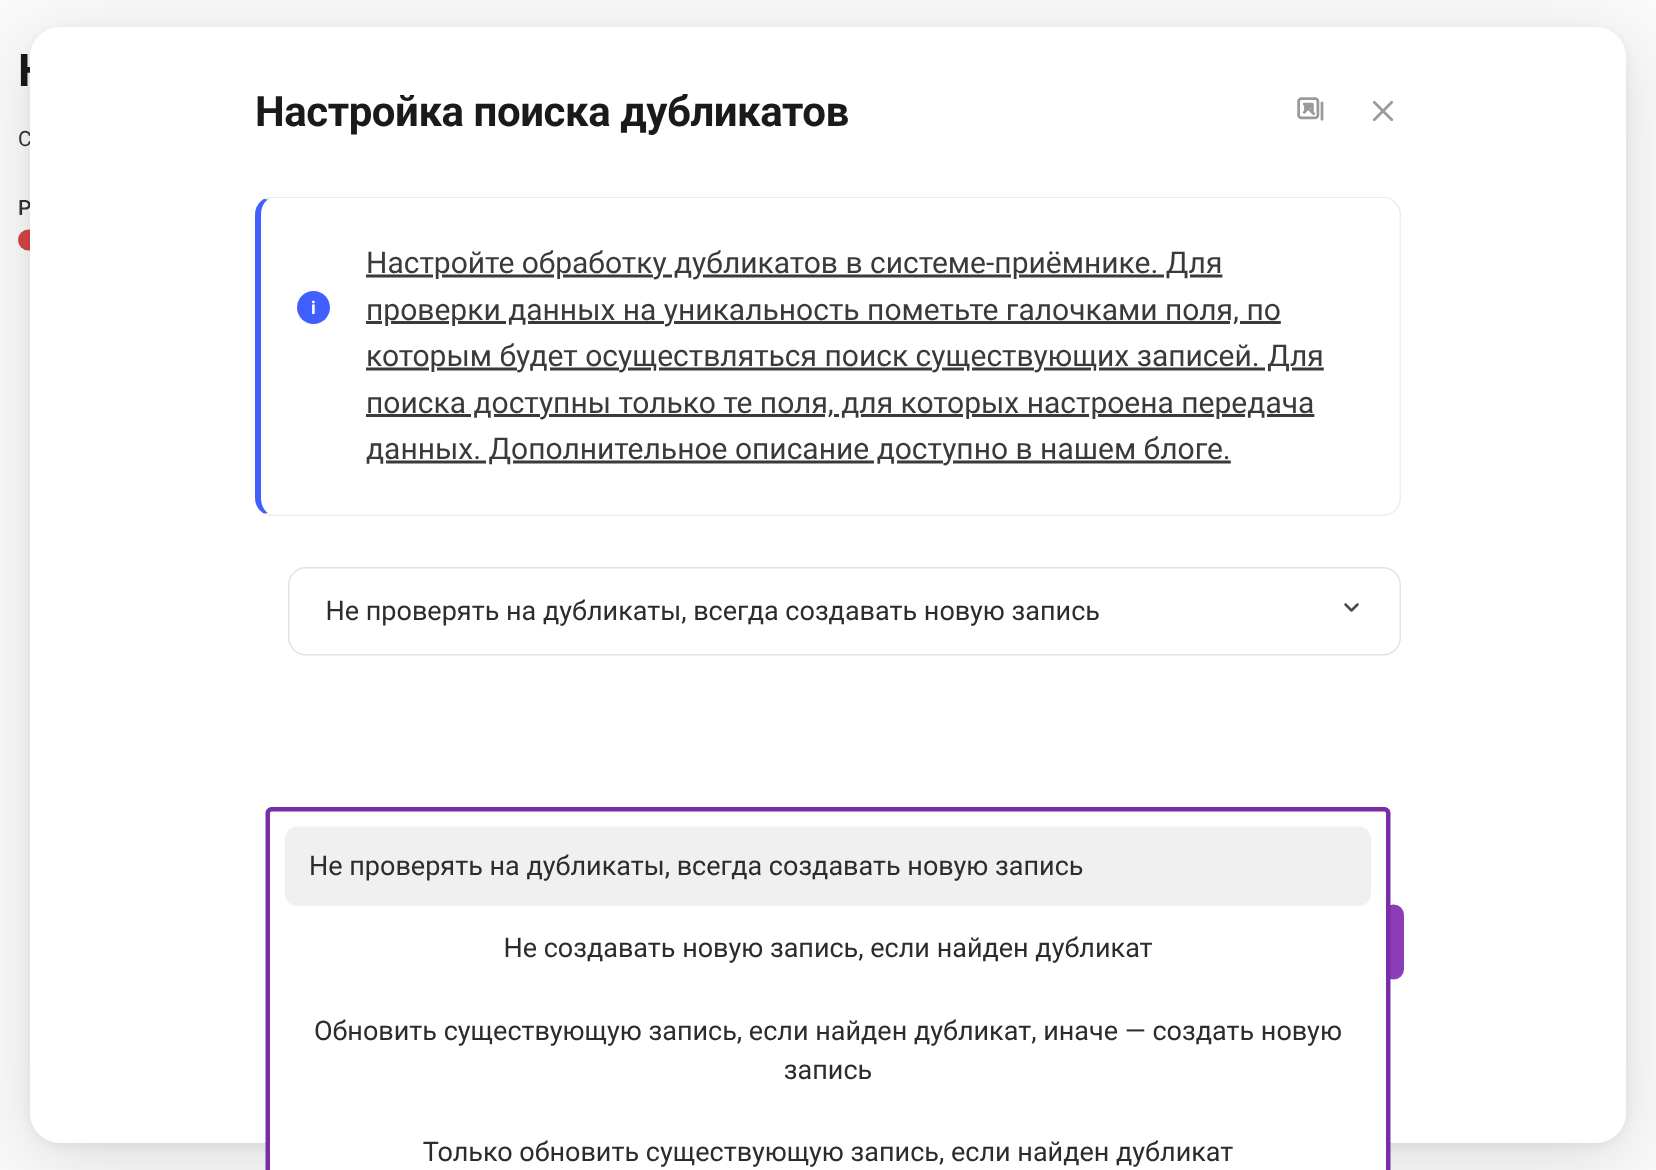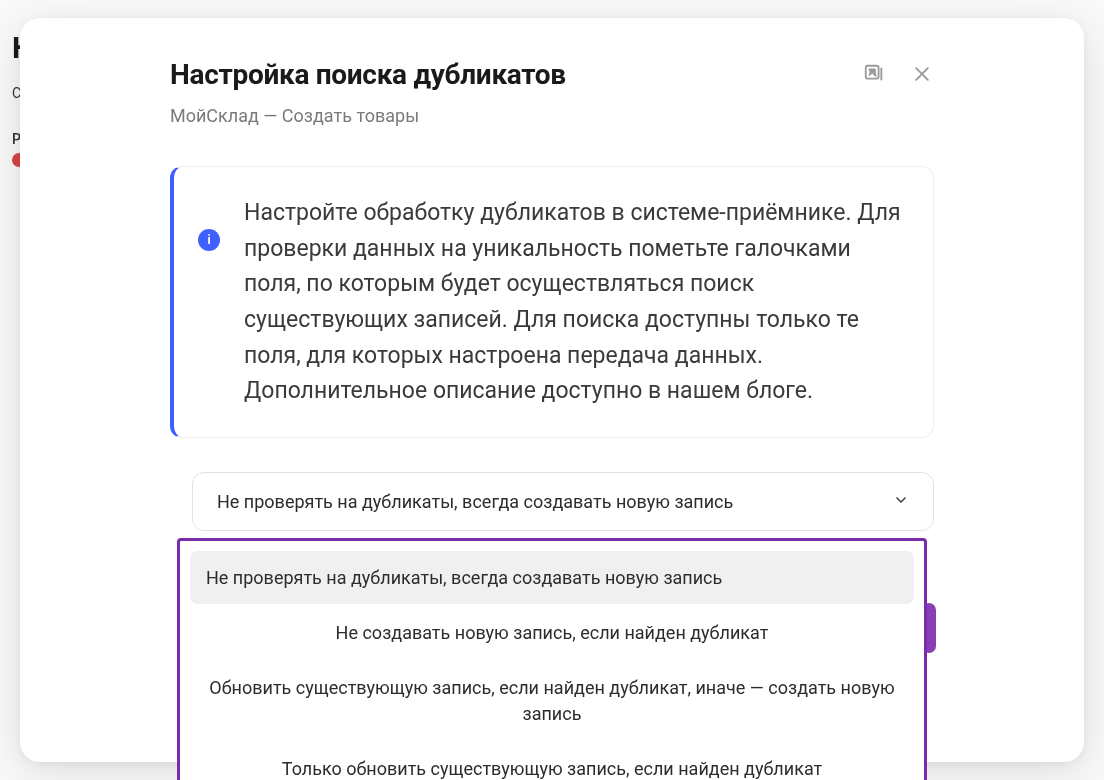--- a/index.html
+++ b/index.html
@@ -89,23 +89,24 @@
       color: #fff;
       font-size: 12px;
       font-weight: 700;
       display: flex;
       align-items: center;
       justify-content: center;
       flex-shrink: 0;
       margin-top: 34px;
     }
     .info-text {
-      font-size: 23px;
+      font-size: 20px;
       line-height: 1.55;
       color: #3a3a3a;
+      text-decoration: underline;
     }
 
     .select-wrap {
       margin-top: 34px;
       margin-left: 22px;
     }
     .select-box {
       border: 1px solid #e2e2e2;
       border-radius: 12px;
       padding: 18px 24px;
@@ -163,21 +164,20 @@
   <div class="bg-line1">С</div>
   <div class="bg-line2">Р</div>
   <div class="bg-circle"></div>
 </div>
 
 <div class="modal">
   <div class="modal-inner">
     <div class="modal-header">
       <div class="modal-title-block">
         <div class="modal-title">Настройка поиска дубликатов</div>
-        <div class="modal-subtitle">МойСклад — Создать товары</div>
       </div>
       <div class="modal-actions">
         <div class="icon-btn">
           <svg width="22" height="22" viewBox="0 0 24 24" fill="none" stroke="currentColor" stroke-width="2" stroke-linecap="round" stroke-linejoin="round">
             <rect x="3" y="3" width="14" height="14" rx="2"></rect>
             <path d="M13 7 L7 13 M7 7 L7 13 L13 13" transform="translate(0 0) rotate(180 10 10)"></path>
             <polyline points="12 8 8 8 8 12"></polyline>
             <line x1="8" y1="8" x2="14" y2="14"></line>
             <line x1="20" y1="6" x2="20" y2="18"></line>
           </svg>

